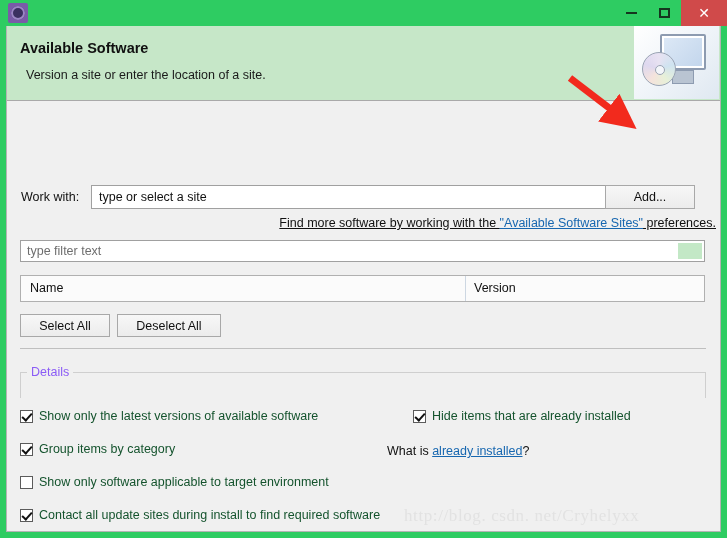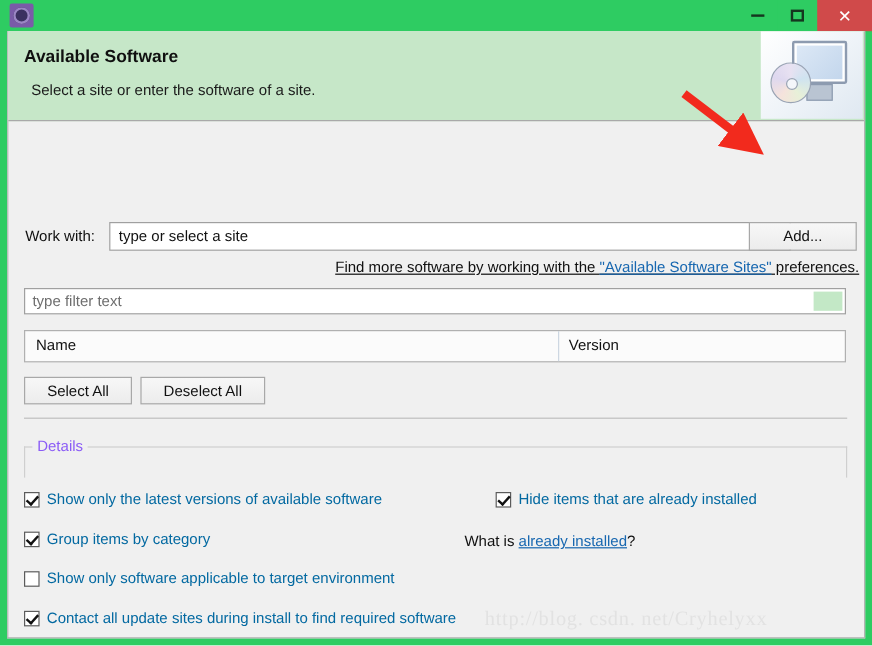--- a/index.html
+++ b/index.html
@@ -242,21 +242,21 @@
   .combo-arrow {
     position: absolute;
     right: 8px;
     top: 8px;
     width: 9px;
     height: 6px;
     color: #2b2b2b;
   }
   .btn-add {
     position: absolute;
-    left: 617px;
+    left: 598px;
     top: 0;
     width: 90px;
     height: 24px;
     background: linear-gradient(#f7f7f7, #ececec);
     border: 1px solid #a8a8a8;
     box-sizing: border-box;
     font-size: 12.5px;
     color: #111111;
     display: flex;
     align-items: center;
@@ -404,21 +404,21 @@
     top: 0px;
     width: 4px;
     height: 8px;
     border: solid #111111;
     border-width: 0 2px 2px 0;
     transform: rotate(42deg);
   }
   .cb-label {
     margin-left: 6px;
     font-size: 12.5px;
-    color: #0369a1;
+    color: #14532d;
     white-space: nowrap;
   }
   .whatis {
     position: absolute;
     font-size: 12.5px;
     color: #101010;
     white-space: nowrap;
   }
 
   .watermark {
@@ -449,21 +449,21 @@
           <span></span>
         </div>
       <div class="win-btn close">✕</div>
     </div>
   </div>
 
   <div class="dialog">
 
     <div class="banner">
       <div class="banner-title">Available Software</div>
-      <div class="banner-sub">Select a site or enter the software of a site.</div>
+      <div class="banner-sub">Version a site or enter the location of a site.</div>
       <div class="banner-img">
         <div class="monitor"></div>
         <div class="monitor-stand"></div>
         <div class="disc"></div>
       </div>
     </div>
 
     <div class="content">
 
       <div class="row-workwith">

